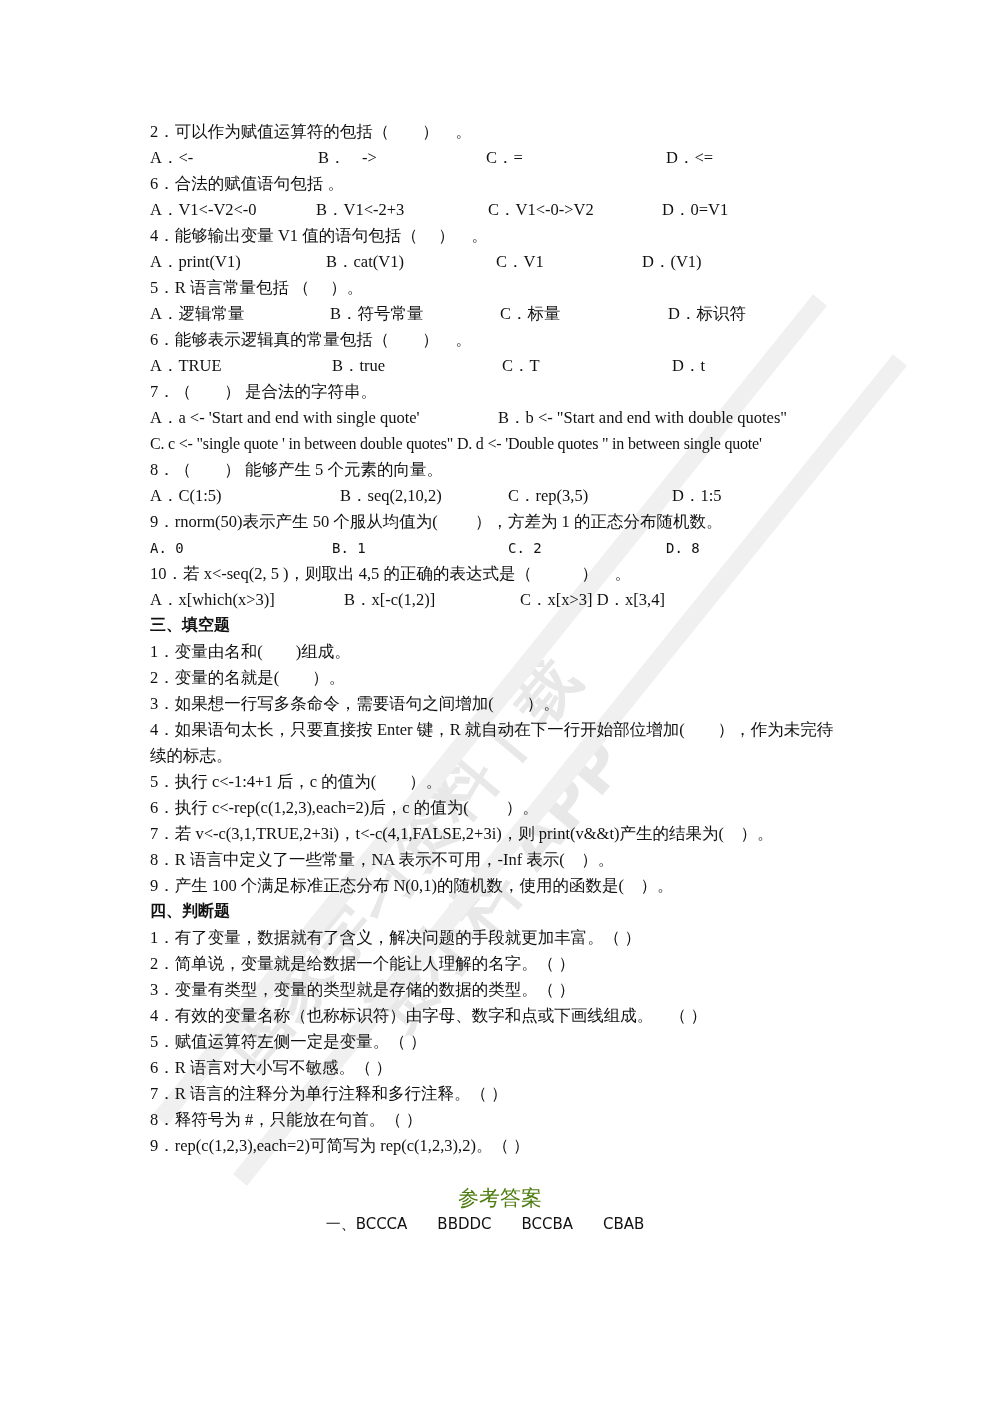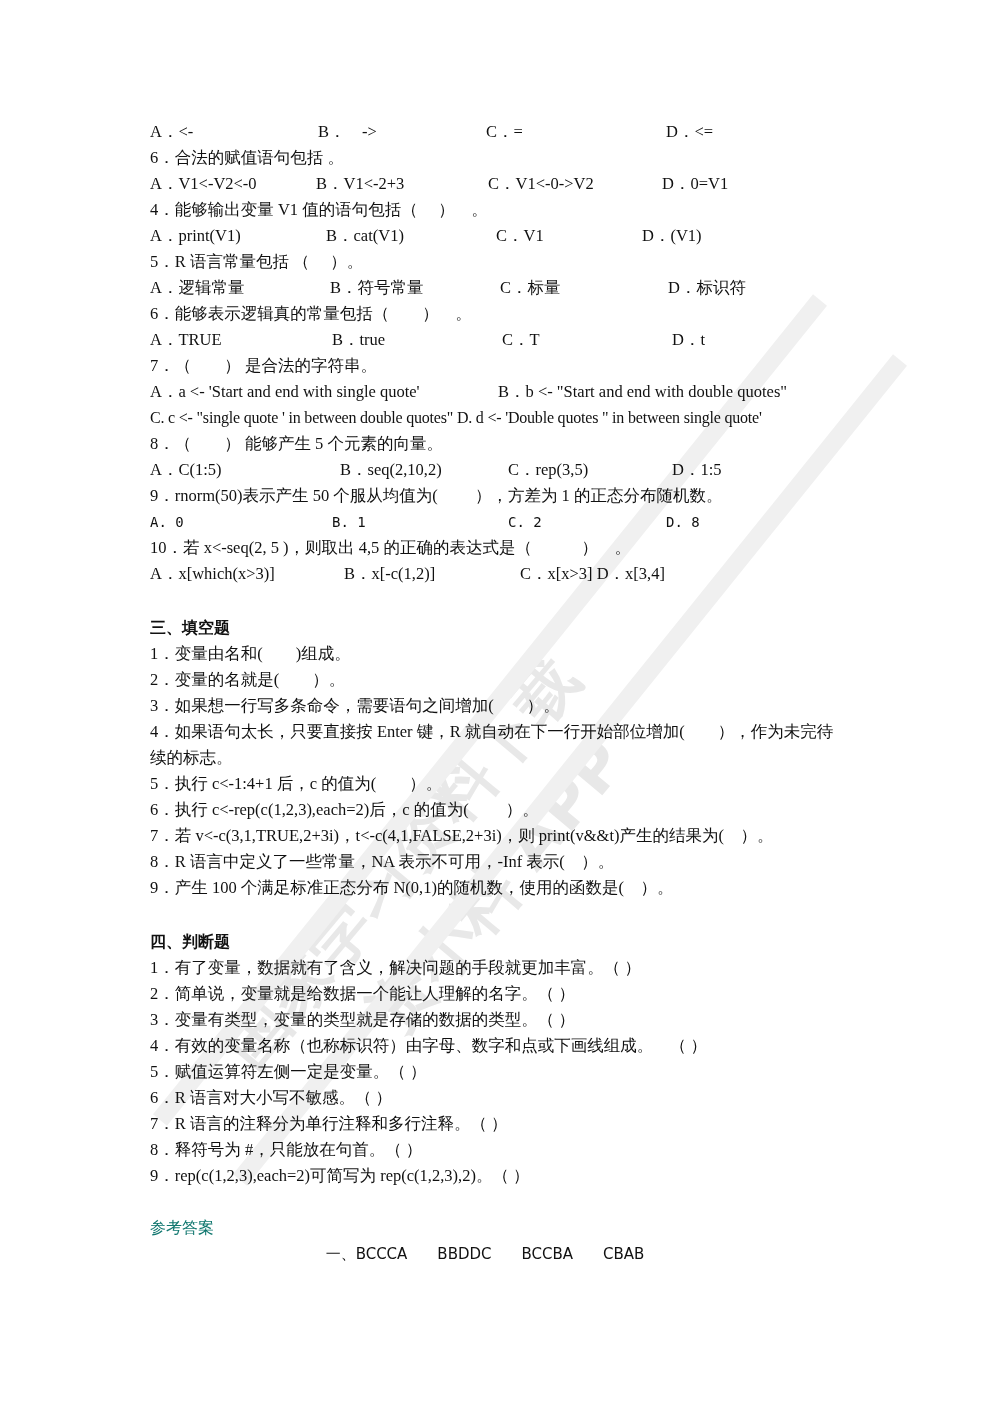--- a/index.html
+++ b/index.html
@@ -9,42 +9,43 @@
     }
     .watermark {
       position: absolute; left: 0; top: 0; width: 993px; height: 1404px; pointer-events: none; z-index: 0;
     }
     .page { position: absolute; left: 150px; top: 119px; width: 700px; z-index: 1; }
     .line { position: relative; height: 26px; line-height: 26px; font-size: 16.5px; white-space: nowrap; }
     .line.wrap { height: auto; white-space: normal; }
     .opt { position: absolute; top: 0; }
     .opt.c0 { left: 0; } .opt.c1 { left: 168px; } .opt.c2 { left: 336px; } .opt.c3 { left: 516px; }
     .small { font-family: "DejaVu Sans Mono", monospace; font-size: 14px; }
-    .heading { font-family: Liberation Sans, sans-serif; font-weight: bold; font-size: 16px; margin-top: 28px; }
+    .heading { font-family: Liberation Mono, monospace; font-weight: bold; font-size: 16px; }
     .gap { height: 26px; }
-    .sans { font-family: "DejaVu Sans", sans-serif; font-size: 16px; color: #0f766e; }
+    .sans { font-family: "DejaVu Sans", sans-serif; font-size: 21px; color: #4d7c0f; text-align: center; }
     .ans-row { font-family: "DejaVu Sans", sans-serif; font-size: 15px; text-align: center; }
     .ans-row span { display: inline-block; margin-right: 30px; }
   </style>
 </head>
 <body>
 
 <svg class="watermark" viewBox="0 0 993 1404">
   <g transform="rotate(-50 520 800)" fill="#e8e8e8" font-family="DejaVu Sans, sans-serif" font-size="64" font-weight="bold">
     <text x="140" y="770">国家学习资料下载</text>
     <text x="260" y="860">资小料 APP</text>
   </g>
   <g stroke="#f0f0f0" stroke-width="18">
     <line x1="160" y1="1120" x2="820" y2="300"></line>
     <line x1="240" y1="1180" x2="900" y2="360"></line>
   </g>
 </svg>
 
 <div class="page">
 
+  <div class="line">2．可以作为赋值运算符的包括（　　）　。</div>
   <div class="line">
     <span class="opt c0">A．&lt;-</span>
     <span class="opt c1">B．　-&gt;</span>
     <span class="opt c2">C．=</span>
     <span class="opt c3">D．&lt;=</span>
   </div>
 
   <div class="line">6．合法的赋值语句包括 。</div>
   <div class="line">
     <span class="opt c0">A．V1&lt;-V2&lt;-0</span>

